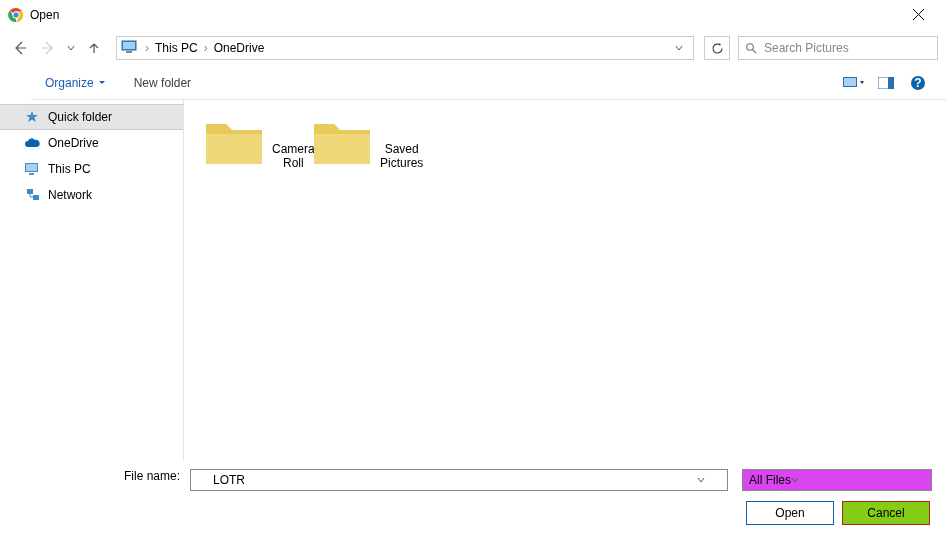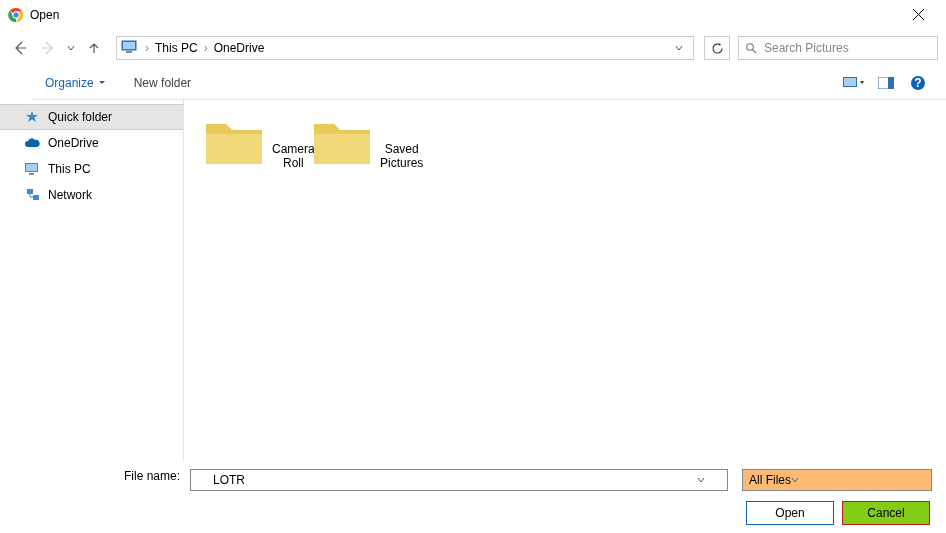--- a/index.html
+++ b/index.html
@@ -44,21 +44,21 @@
 .content { flex:1; padding: 14px 18px; display:flex; gap: 18px; align-items:flex-start; }
 .folder { width: 90px; display:flex; flex-direction:row; align-items:flex-end; gap:6px; }
 .folder-icon { width:64px; height:56px; }
 .folder .label { text-align:center; }
 
 .footer { height:72px; padding: 8px 14px; }
 .fn-row { display:flex; gap:6px; margin-bottom:10px; }
 .fn-row .lbl { width: 170px; text-align:right; padding-right:4px; }
 .fn-row .combo { flex:1; height:22px; border:1px solid #888; display:flex; align-items:center; padding:0 22px; background:#fff; }
 .fn-row .combo .grow { flex:1; }
-.fn-row .filter { width:190px; height:22px; border:1px solid #888; background:#fdba74; display:flex; align-items:center; padding:0 6px; margin-left:8px; }
+.fn-row .filter { width:190px; height:22px; border:1px solid #888; background:#d946ef; display:flex; align-items:center; padding:0 6px; margin-left:8px; }
 .btn-row { display:flex; justify-content:flex-end; gap:8px; padding-right: 2px; }
 .btn { width:88px; height:24px; border:1px solid #b91c1c; background:#84cc16; display:flex; align-items:center; justify-content:center; }
 .btn.primary { border:1.5px solid #0a64ad; background:#fff; }
 
 svg { display:block; }
 </style>
 </head>
 <body>
 
 <div class="titlebar">

